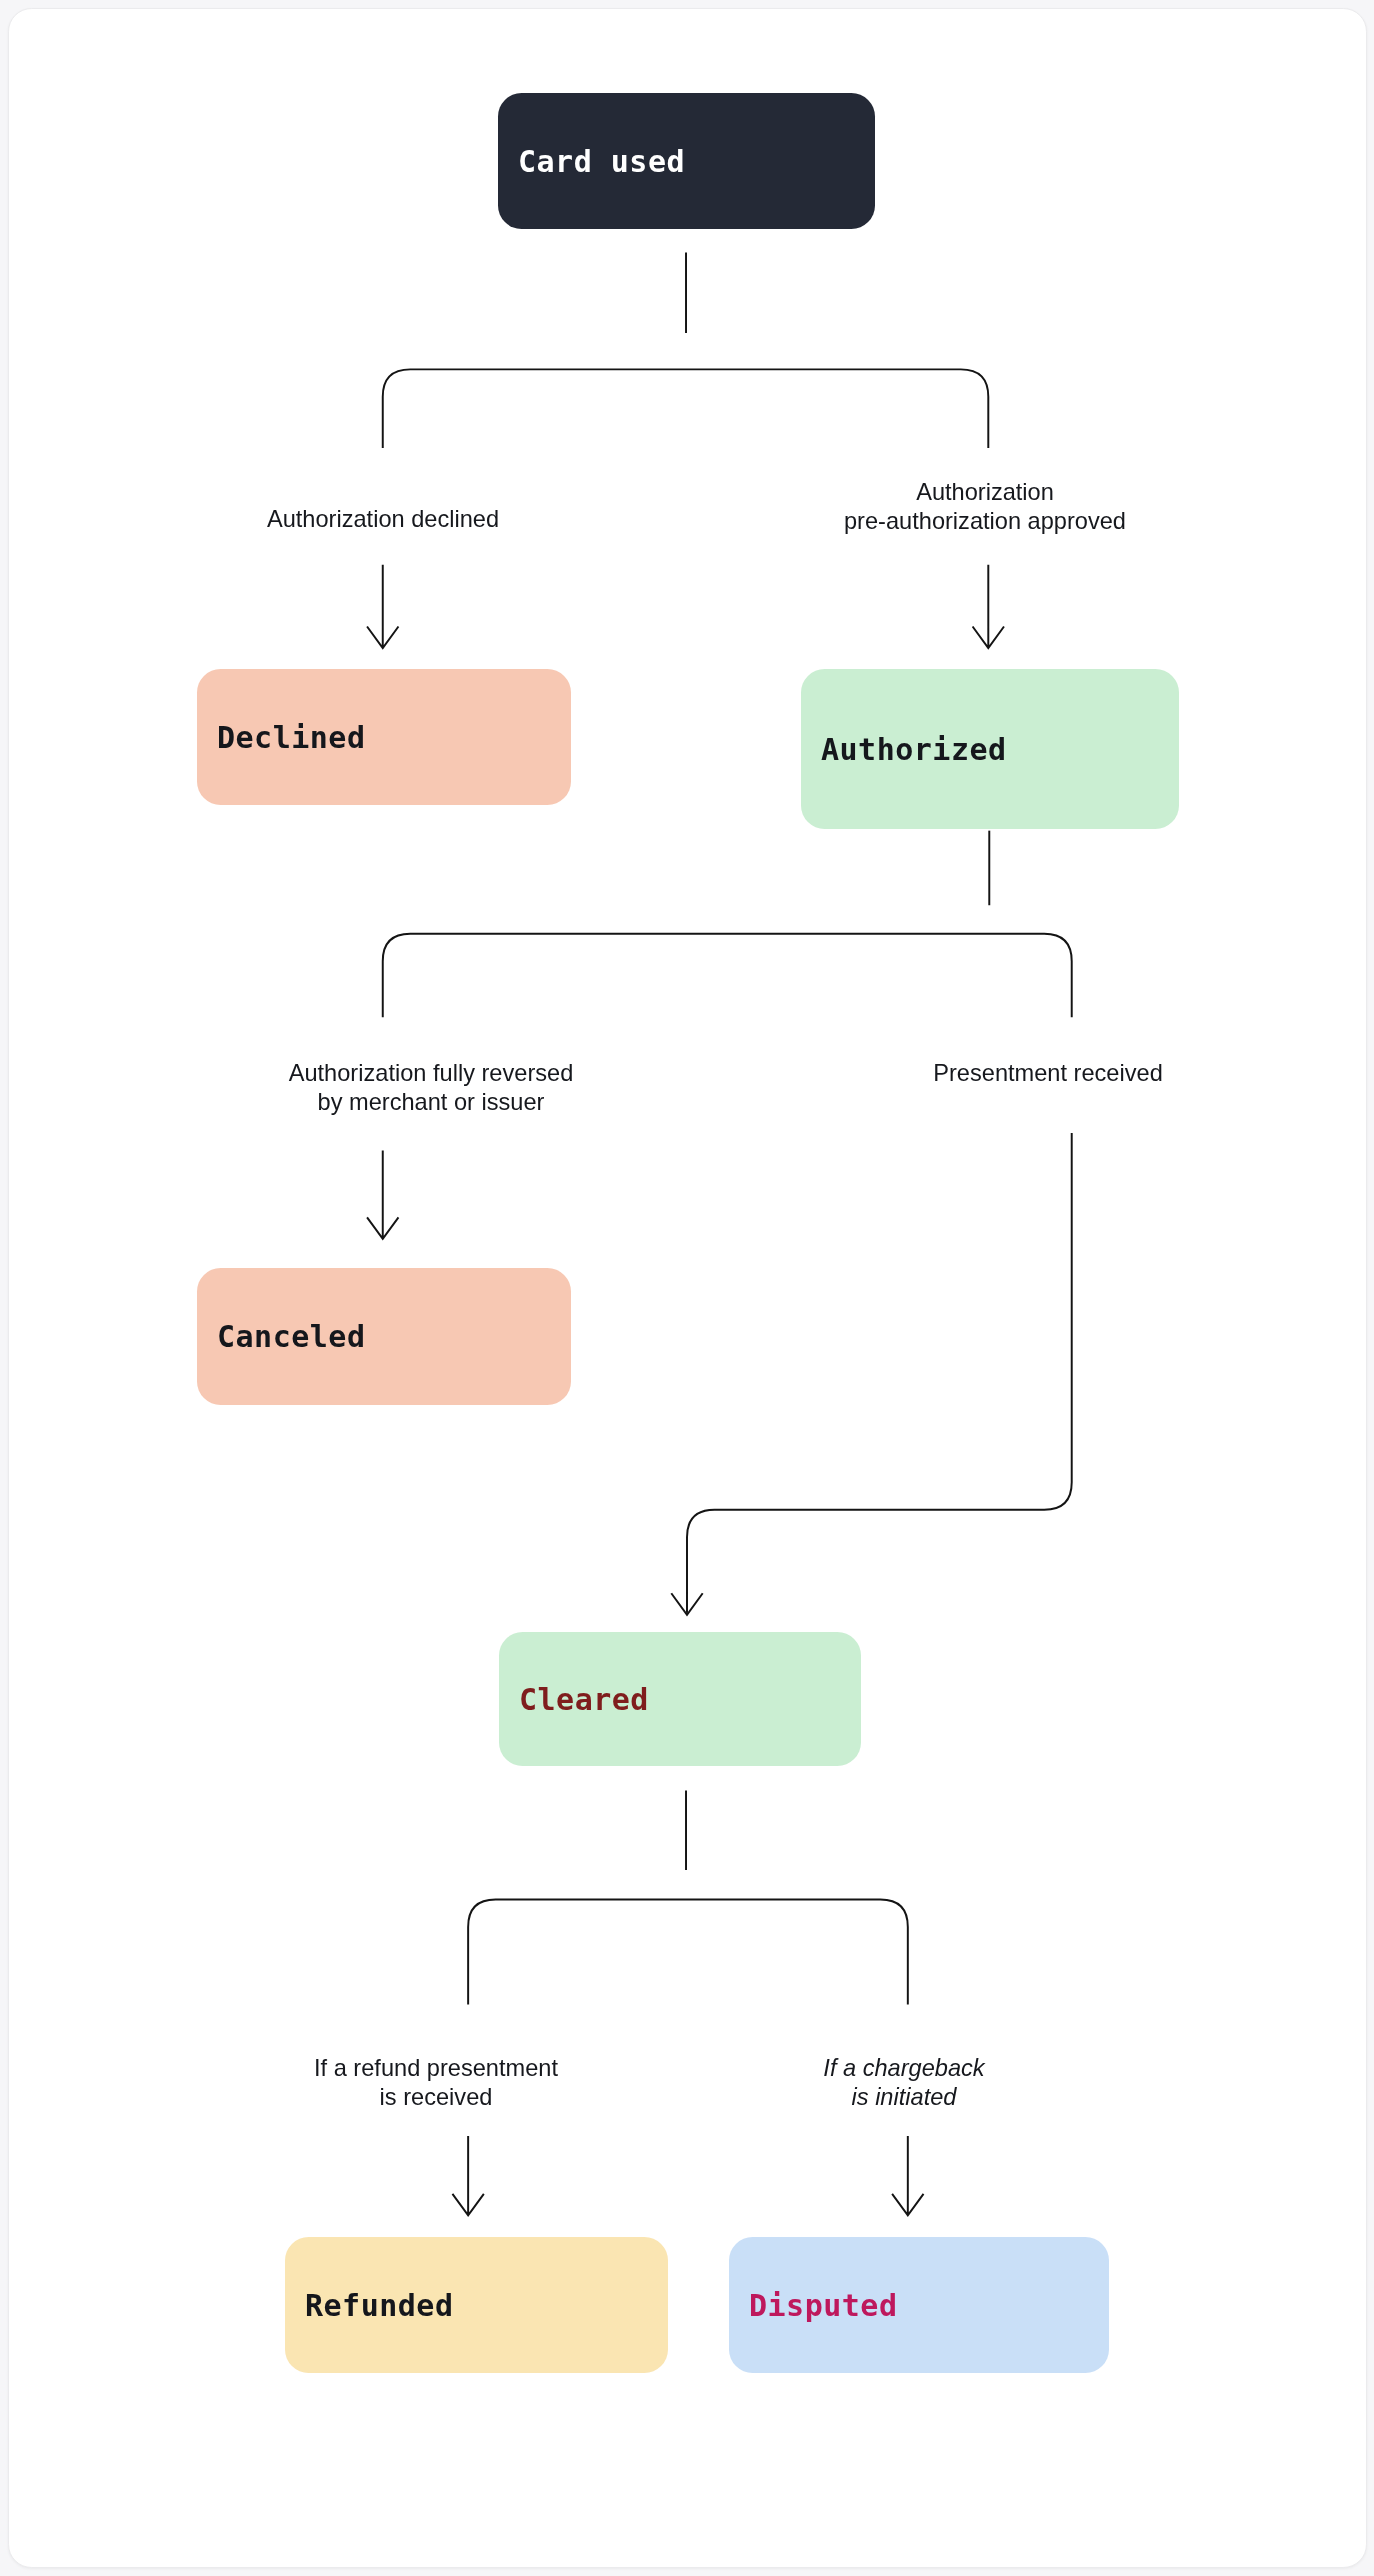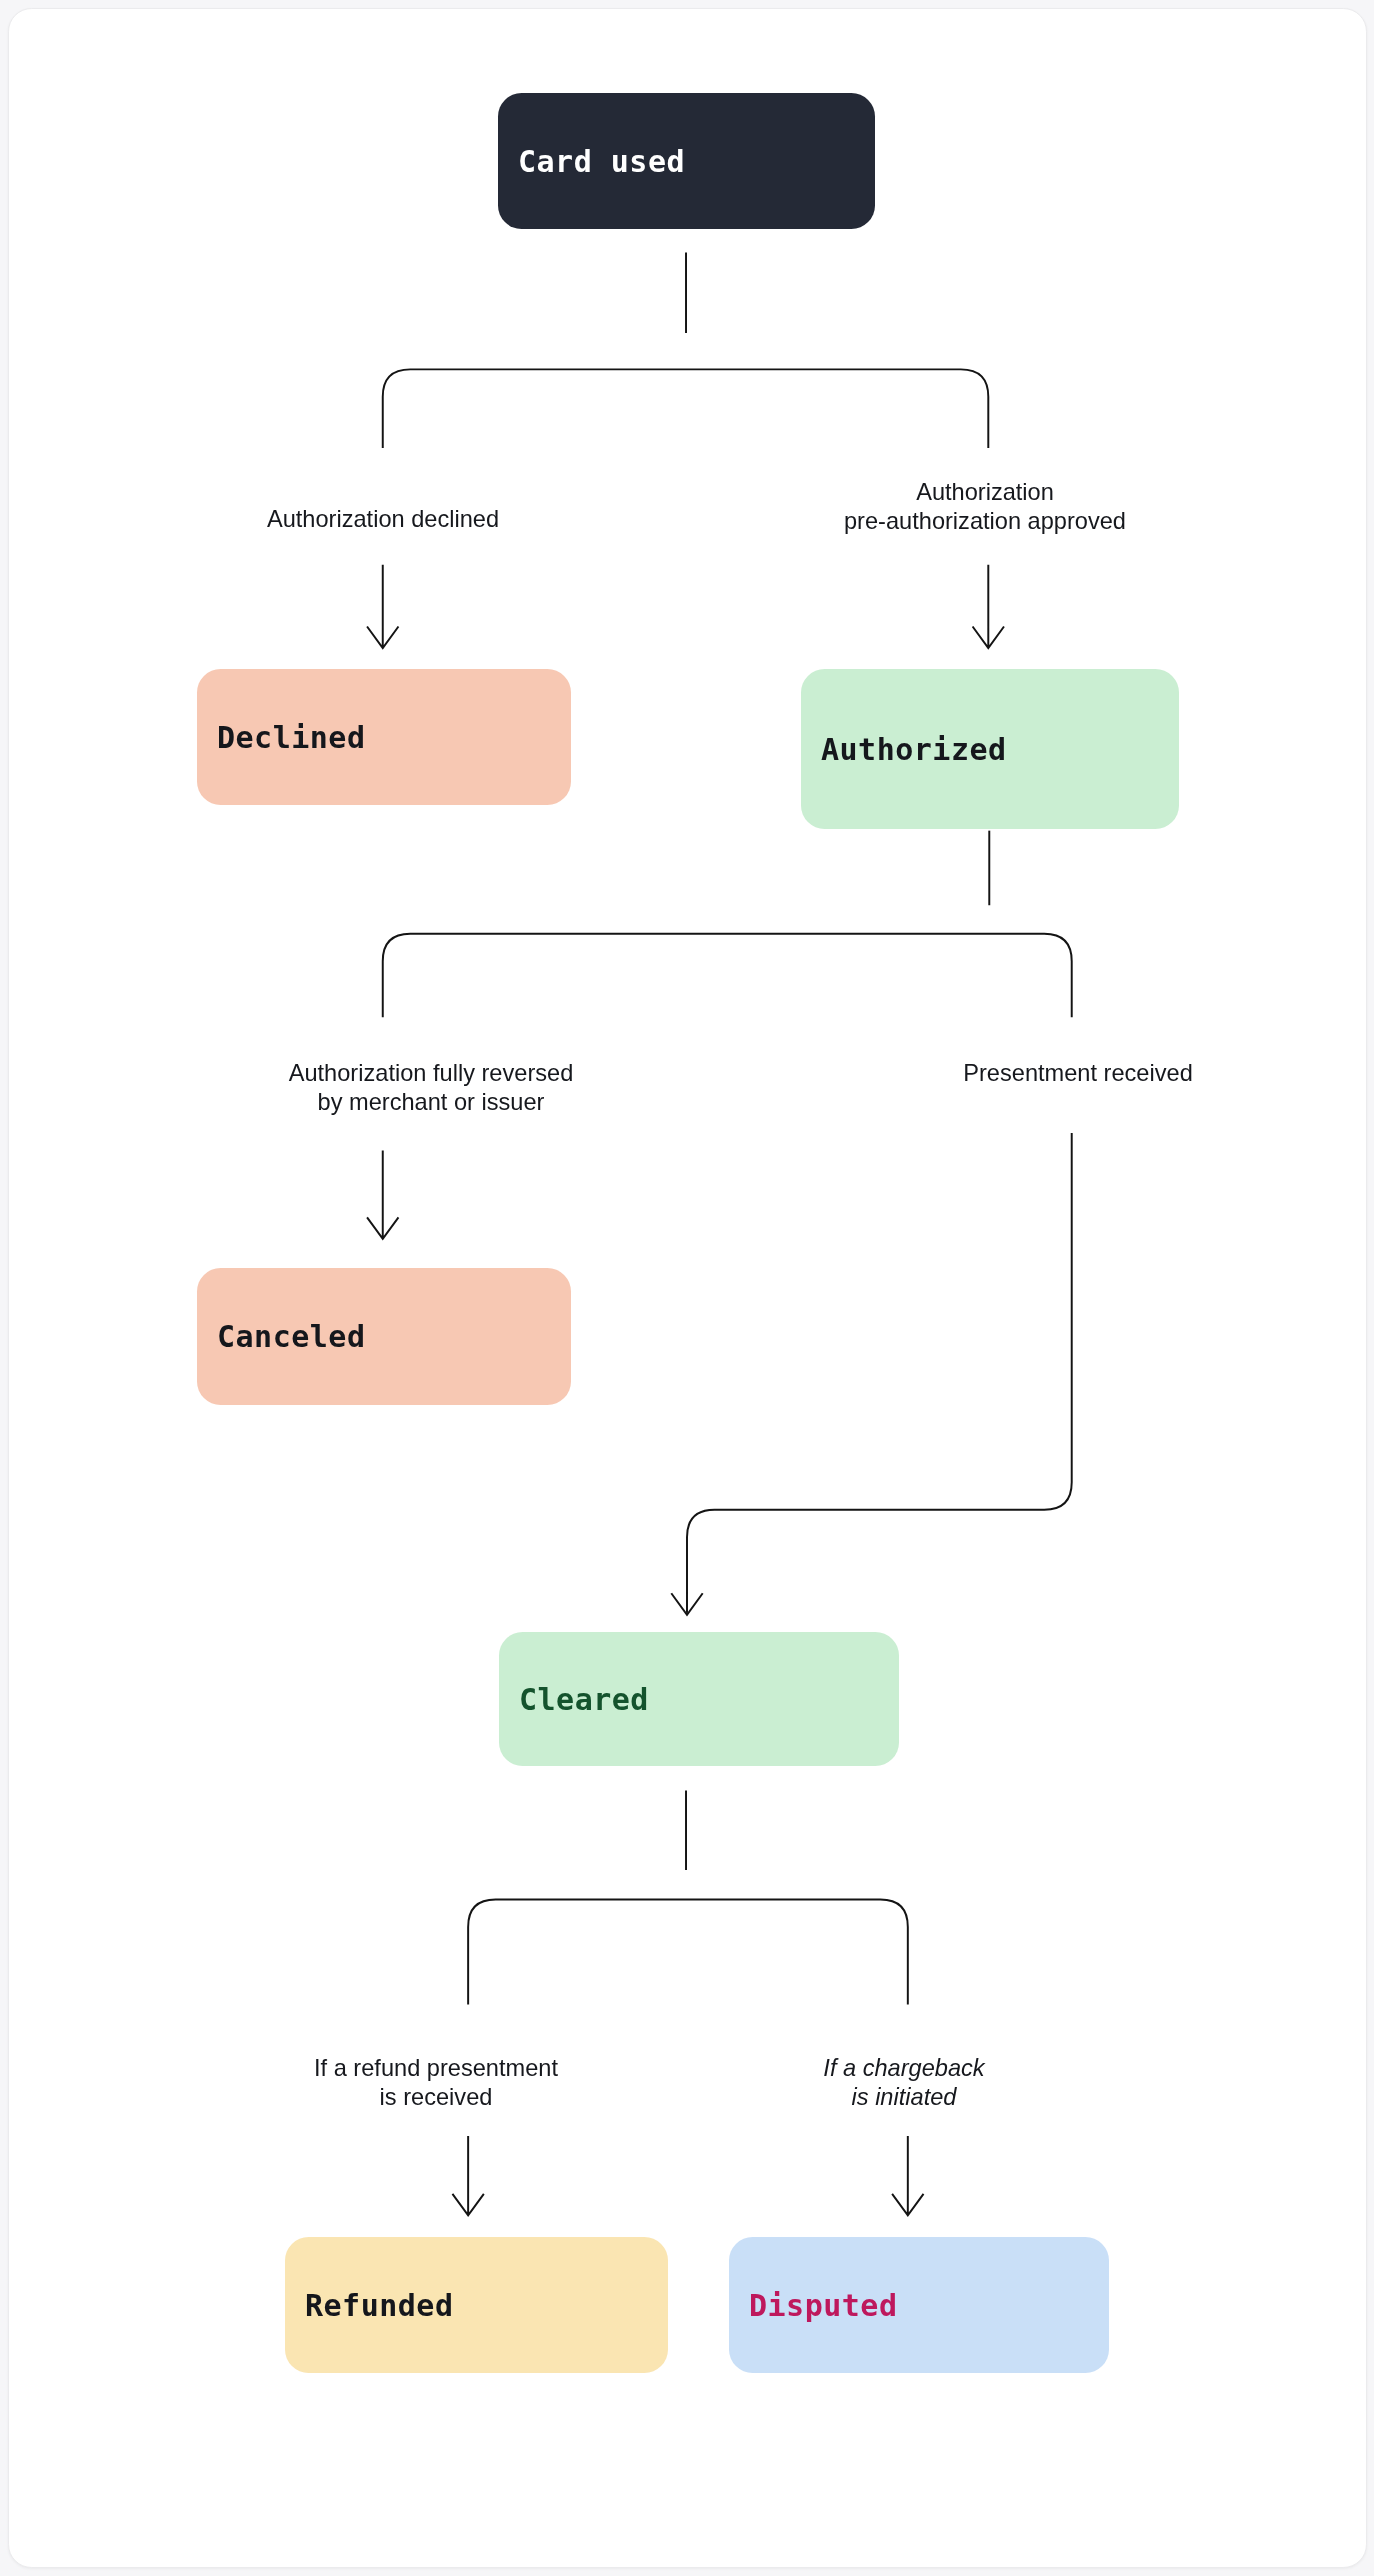--- a/index.html
+++ b/index.html
@@ -69,21 +69,21 @@
   </div>
 
   <div class="node" style="left: 801px; top: 669px; width: 378px; height: 160px; background-color: rgb(202, 238, 210); color: rgb(21, 23, 28);">
     <span>Authorized</span>
   </div>
 
   <div class="node" style="left: 197px; top: 1268px; width: 374px; height: 137px; background-color: rgb(247, 200, 179); color: rgb(21, 23, 28);">
     <span>Canceled</span>
   </div>
 
-  <div class="node" style="left: 499px; top: 1632px; width: 400px; height: 134px; background-color: rgb(202, 238, 210); color: #14532d;">
+  <div class="node" style="left: 499px; top: 1632px; width: 362px; height: 134px; background-color: rgb(202, 238, 210); color: #7f1d1d;">
     <span>Cleared</span>
   </div>
 
   <div class="node" style="left: 285px; top: 2237px; width: 383px; height: 136px; background-color: rgb(250, 229, 178); color: rgb(21, 23, 28);">
     <span>Refunded</span>
   </div>
 
   <div class="node" style="left: 729px; top: 2237px; width: 380px; height: 136px; background-color: rgb(201, 223, 247); color: #be185d;">
     <span>Disputed</span>
   </div>
@@ -95,21 +95,21 @@
   <div class="edge-label" style="left:985px;top:478px;">
     <span>Authorization</span>
     <span>pre-authorization approved</span>
   </div>
 
   <div class="edge-label" style="left:383px;top:1059px;margin-left:48px;">
     <span>Authorization fully reversed</span>
     <span>by merchant or issuer</span>
   </div>
 
-  <div class="edge-label" style="left:1078px;top:1059px;">
+  <div class="edge-label" style="left:1048px;top:1059px;">
     <span>Presentment received</span>
   </div>
 
   <div class="edge-label" style="left:436px;top:2054px;text-align:center;">
     <span>If a refund presentment</span>
     <span>is received</span>
   </div>
 
   <div class="edge-label" style="left:904px;top:2054px;font-style:italic;">
     <span>If a chargeback</span>

